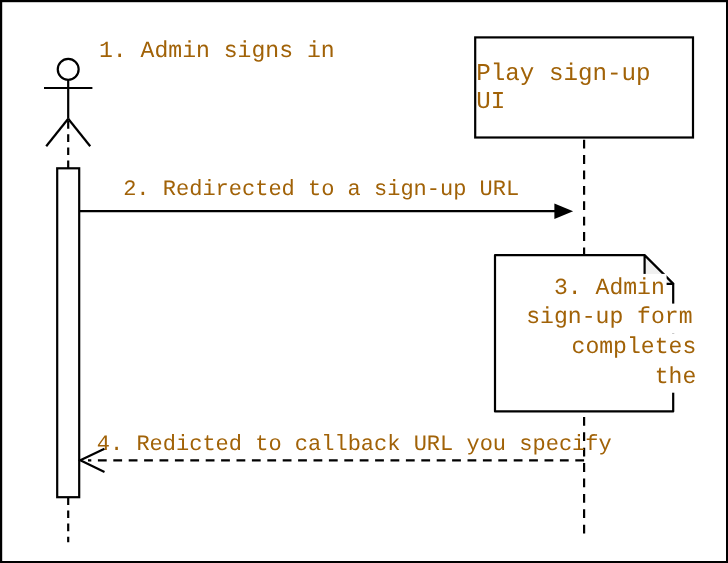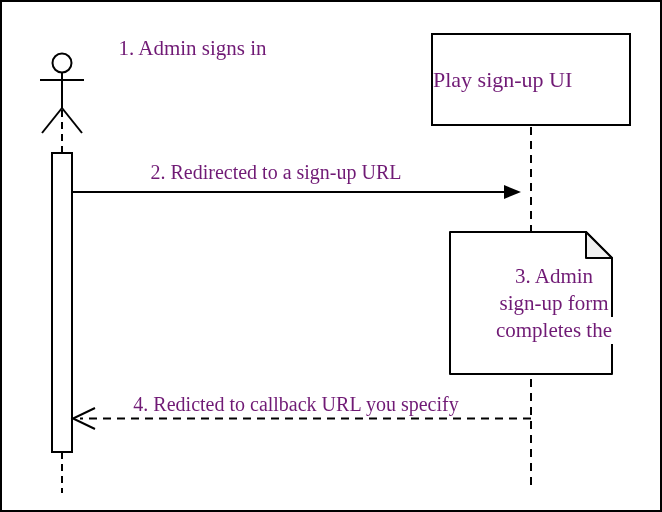--- a/index.html
+++ b/index.html
@@ -3,49 +3,49 @@
 <meta charset="utf-8">
 <style>
   html, body { margin: 0; padding: 0; background: #ffffff; }
   .canvas {
     position: relative;
     width: 662px;
     height: 512px;
     box-sizing: border-box;
     border: 2px solid #000000;
     background: #ffffff;
-    font-family: Liberation Serif, serif;
-    color: #701a75;
+    font-family: Liberation Mono, monospace;
+    color: #a16207;
     overflow: hidden;
   }
   .canvas svg { position: absolute; left: 0; top: 0; }
   .label { position: absolute; text-align: center; white-space: nowrap; }
   .actor-label {
     left: 88px; top: 33px; width: 205px;
     font-size: 21px; line-height: 26px;
   }
   .participant-box {
     position: absolute; left: 429px; top: 31px;
     width: 200px; height: 93px;
     box-sizing: border-box;
     border: 2px solid #000000;
     background: #ffffff;
     display: flex; align-items: center; 
     font-size: 22px;
   }
   .msg-label { font-size: 20px; line-height: 23px; }
-  .msg2-label { left: 54px; top: 159px; width: 440px; }
-  .msg4-label { left: 74px; top: 391px; width: 440px; }
+  .msg2-label { left: 70px; top: 159px; width: 440px; }
+  .msg4-label { left: 86px; top: 391px; width: 440px; }
   .note-label {
     position: absolute; left: 448px; top: 230px;
     width: 162px; height: 142px;
     display: flex; flex-direction: column;
     align-items: center; justify-content: center;
     font-size: 21px; line-height: 27px;
-    text-align: center;
+    text-align: right;
     padding-left: 23px;
   }
   .note-label span { display: block; background: #ffffff; padding: 0 2px; }
 </style>
 </head>
 <body>
 
 <div class="canvas">
 
   <svg width="662" height="512" viewBox="0 0 662 512">

